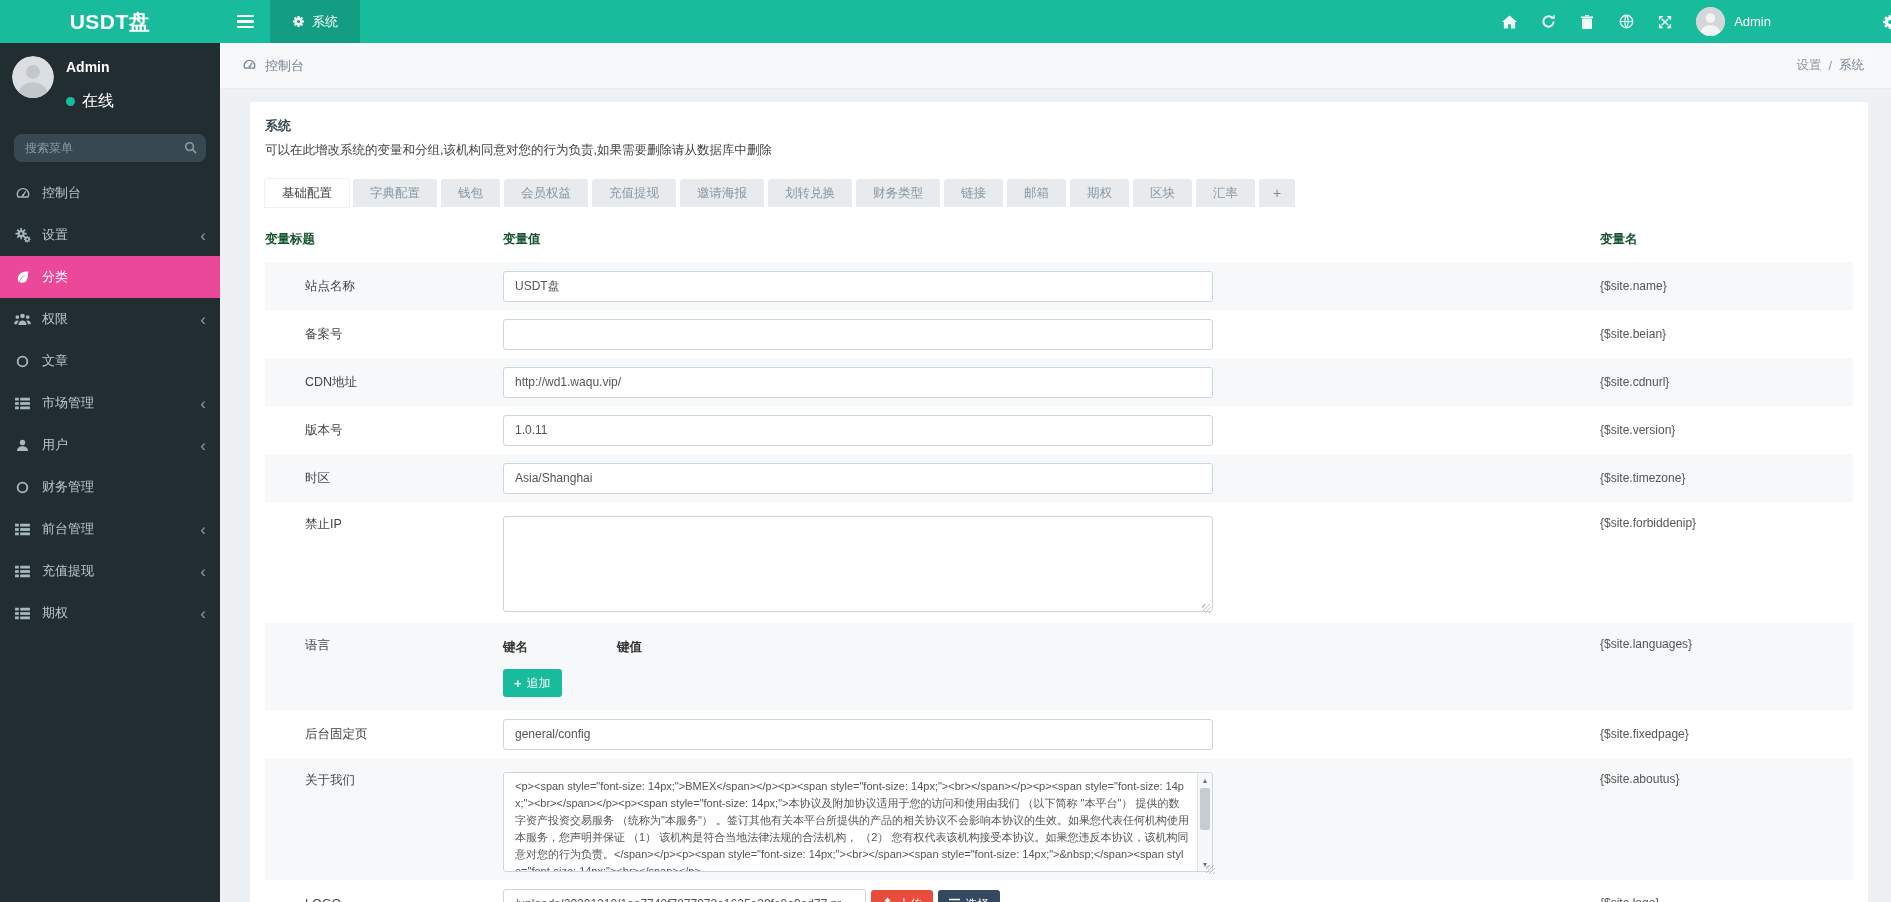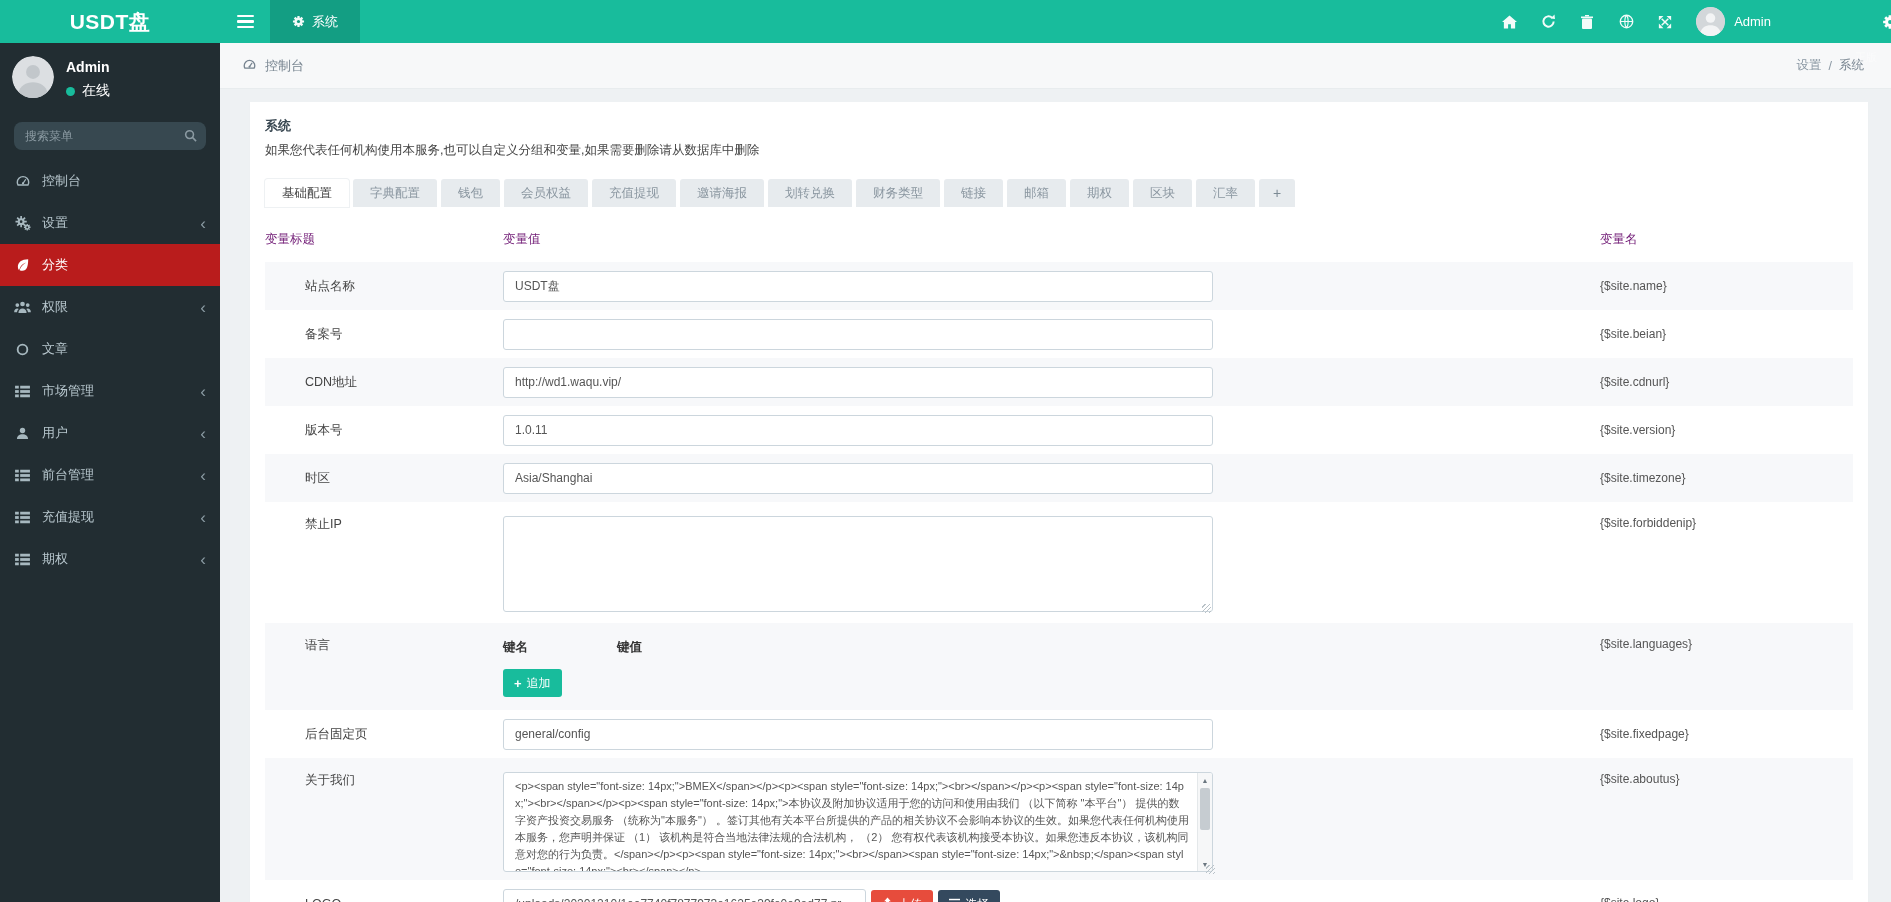--- a/index.html
+++ b/index.html
@@ -20,51 +20,51 @@
   .tb-avatar { width:29px; height:29px; border-radius:50%; overflow:hidden; background:#d3d7da; }
   .tb-admin-name { font-size:13px; color:#fff; }
   .watermark { position:absolute; top:2px; right:14px; font-size:11px; color:rgba(255,255,255,.45);margin-top:48px; }
   .gear-edge { position:absolute; top:14px; right:-7px; width:16px; height:16px; color:#fff; }
 
   
   .sidebar { position:absolute; top:43px; left:0; width:220px; height:859px; background:#222d32; }
   .user-panel { display:flex; gap:12px; padding:13px 12px 10px 12px; align-items:flex-start; }
   .avatar-lg { width:42px; height:42px; border-radius:50%; overflow:hidden; flex:0 0 auto; }
   .up-name { color:#fff; font-size:14px; font-weight:bold; margin-top:3px; }
-  .up-status { display:flex; align-items:center; gap:7px; color:#fff; font-size:14px; margin-top:7px; }
+  .up-status { display:flex; align-items:center; gap:7px; color:#fff; font-size:16px; margin-top:16px; }
   .dot { width:9px; height:9px; border-radius:50%; background:#18bc9c; }
   .search-wrap { margin:12px 14px 6px 14px; position:relative; }
   .search-wrap input { width:100%; height:28px; background:#374850; border:none; border-radius:8px; color:#e8eef0; font-size:12px; padding:0 30px 0 11px; outline:none; }
   .search-wrap input::placeholder { color:#8b9aa2; }
   .search-ic { position:absolute; right:9px; top:7px; color:#8b9aa2; }
   .menu { list-style:none; margin-top:10px; }
   .menu-item { height:42px; display:flex; align-items:center; gap:11px; padding:0 14px; color:#b8c7ce; font-size:13px; cursor:pointer; }
   .menu-item .mi-icon { width:17px; display:flex; justify-content:center; color:#a7b8bf; }
-  .menu-item.active { background:#b91c1c; color:#fff; }
+  .menu-item.active { background:#ec4899; color:#fff; }
   .menu-item.active .mi-icon { color:#fff; }
   .chev { margin-left:auto; color:#8a9ba3; font-size:17px; line-height:1; }
 
   
   .main { position:absolute; top:43px; left:220px; right:0; bottom:0; background:#eef1f3; overflow:hidden; }
   .crumb-bar { height:46px; background:#f7f8f9; border-bottom:1px solid #e8ecee; display:flex; align-items:center; justify-content:space-between; padding:0 27px 0 22px; color:#76838f; font-size:13px; }
   .crumb-left { display:flex; align-items:center; gap:8px; }
   .crumb-right { display:flex; align-items:center; gap:7px; font-size:12.5px; color:#8a97a3; }
   .crumb-right .cur { color:#76838f; }
 
   .content { padding:13px 23px 0 30px; }
   .panel { background:#fff; box-shadow:0 1px 1px rgba(0,0,0,.04); padding:15px 15px 0 15px; min-height:800px; }
   .panel-title { font-size:13px; font-weight:bold; color:#3c4a54; }
   .panel-desc { font-size:12.5px; color:#444; margin-top:7px; }
 
   .tabs { display:flex; gap:4px; margin-top:20px; }
   .tab { height:28px; line-height:28px; padding:0 17px; background:#e7ebee; color:#8a96a0; font-size:12.5px; border-radius:3px 3px 0 0; cursor:pointer; white-space:nowrap; }
   .tab.active { background:#fff; color:#444; box-shadow:0 0 0 1px #eef1f3; }
   .tab.plus { padding:0 14px; font-size:14px; color:#7b8a93; }
 
-  .form-head { display:grid; grid-template-columns:238px 1097px auto; padding:24px 0 14px 0; font-size:12.5px; font-weight:normal; color:#701a75; }
+  .form-head { display:grid; grid-template-columns:238px 1097px auto; padding:24px 0 14px 0; font-size:12.5px; font-weight:bold; color:#14532d; }
   .frow { display:grid; grid-template-columns:238px 1097px auto; min-height:48px; align-items:center; padding:8px 0; font-size:12.5px; color:#444; }
   .frow.stripe { background:#f7f8fa; }
   .frow.tall { align-items:start; padding-top:14px; }
   .flabel { padding-right:10px;margin-left:40px; }
   .fvar { font-size:12px; color:#555; }
   .inp { width:710px; height:31px; border:1px solid #ccd6dd; border-radius:3px; background:#fff; padding:0 11px; font-size:12px; color:#555; font-family:"Liberation Sans","DejaVu Sans",sans-serif; outline:none; }
   .ta-wrap { position:relative; width:710px; }
   .ta { width:710px; height:96px; border:1px solid #ccd6dd; border-radius:3px; background:#fff; padding:6px 11px; font-size:12px; color:#555; resize:none; font-family:"Liberation Sans","DejaVu Sans",sans-serif; outline:none; }
   .grip { position:absolute; right:2px; bottom:2px; width:9px; height:9px; background:repeating-linear-gradient(135deg, transparent 0 2px, #b9c2c8 2px 3px); cursor:nwse-resize; }
 
@@ -277,20 +277,28 @@
             <svg width="13" height="13" viewBox="0 0 14 14">
               <circle cx="7" cy="3.8" r="2.9" fill="currentColor"></circle>
               <path d="M1 13c0-3.2 2.6-5.1 6-5.1s6 1.9 6 5.1z" fill="currentColor"></path>
             </svg>
           </span>
         <span>用户</span>
         <span class="chev">‹</span>
       </li>
       <li class="menu-item">
         <span class="mi-icon">
+            <svg width="13" height="13" viewBox="0 0 14 14">
+              <circle cx="7" cy="7" r="5.2" fill="none" stroke="currentColor" stroke-width="2"></circle>
+            </svg>
+          </span>
+        <span>财务管理</span>
+      </li>
+      <li class="menu-item">
+        <span class="mi-icon">
             <svg width="15" height="13" viewBox="0 0 16 14">
               <g fill="currentColor">
                 <rect x="0" y="0.8" width="4" height="3"></rect>
                 <rect x="5.5" y="0.8" width="10.5" height="3"></rect>
                 <rect x="0" y="5.5" width="4" height="3"></rect>
                 <rect x="5.5" y="5.5" width="10.5" height="3"></rect>
                 <rect x="0" y="10.2" width="4" height="3"></rect>
                 <rect x="5.5" y="10.2" width="10.5" height="3"></rect>
               </g>
             </svg>
@@ -348,21 +356,21 @@
       <div class="crumb-right">
         <span>设置</span>
         <span>/</span>
         <span class="cur">系统</span>
       </div>
     </div>
 
     <div class="content">
       <div class="panel">
         <div class="panel-title">系统</div>
-        <div class="panel-desc">如果您代表任何机构使用本服务,也可以自定义分组和变量,如果需要删除请从数据库中删除</div>
+        <div class="panel-desc">可以在此增改系统的变量和分组,该机构同意对您的行为负责,如果需要删除请从数据库中删除</div>
 
         <div class="tabs">
           <div class="tab active">基础配置</div>
           <div class="tab">字典配置</div>
           <div class="tab">钱包</div>
           <div class="tab">会员权益</div>
           <div class="tab">充值提现</div>
           <div class="tab">邀请海报</div>
           <div class="tab">划转兑换</div>
           <div class="tab">财务类型</div>

